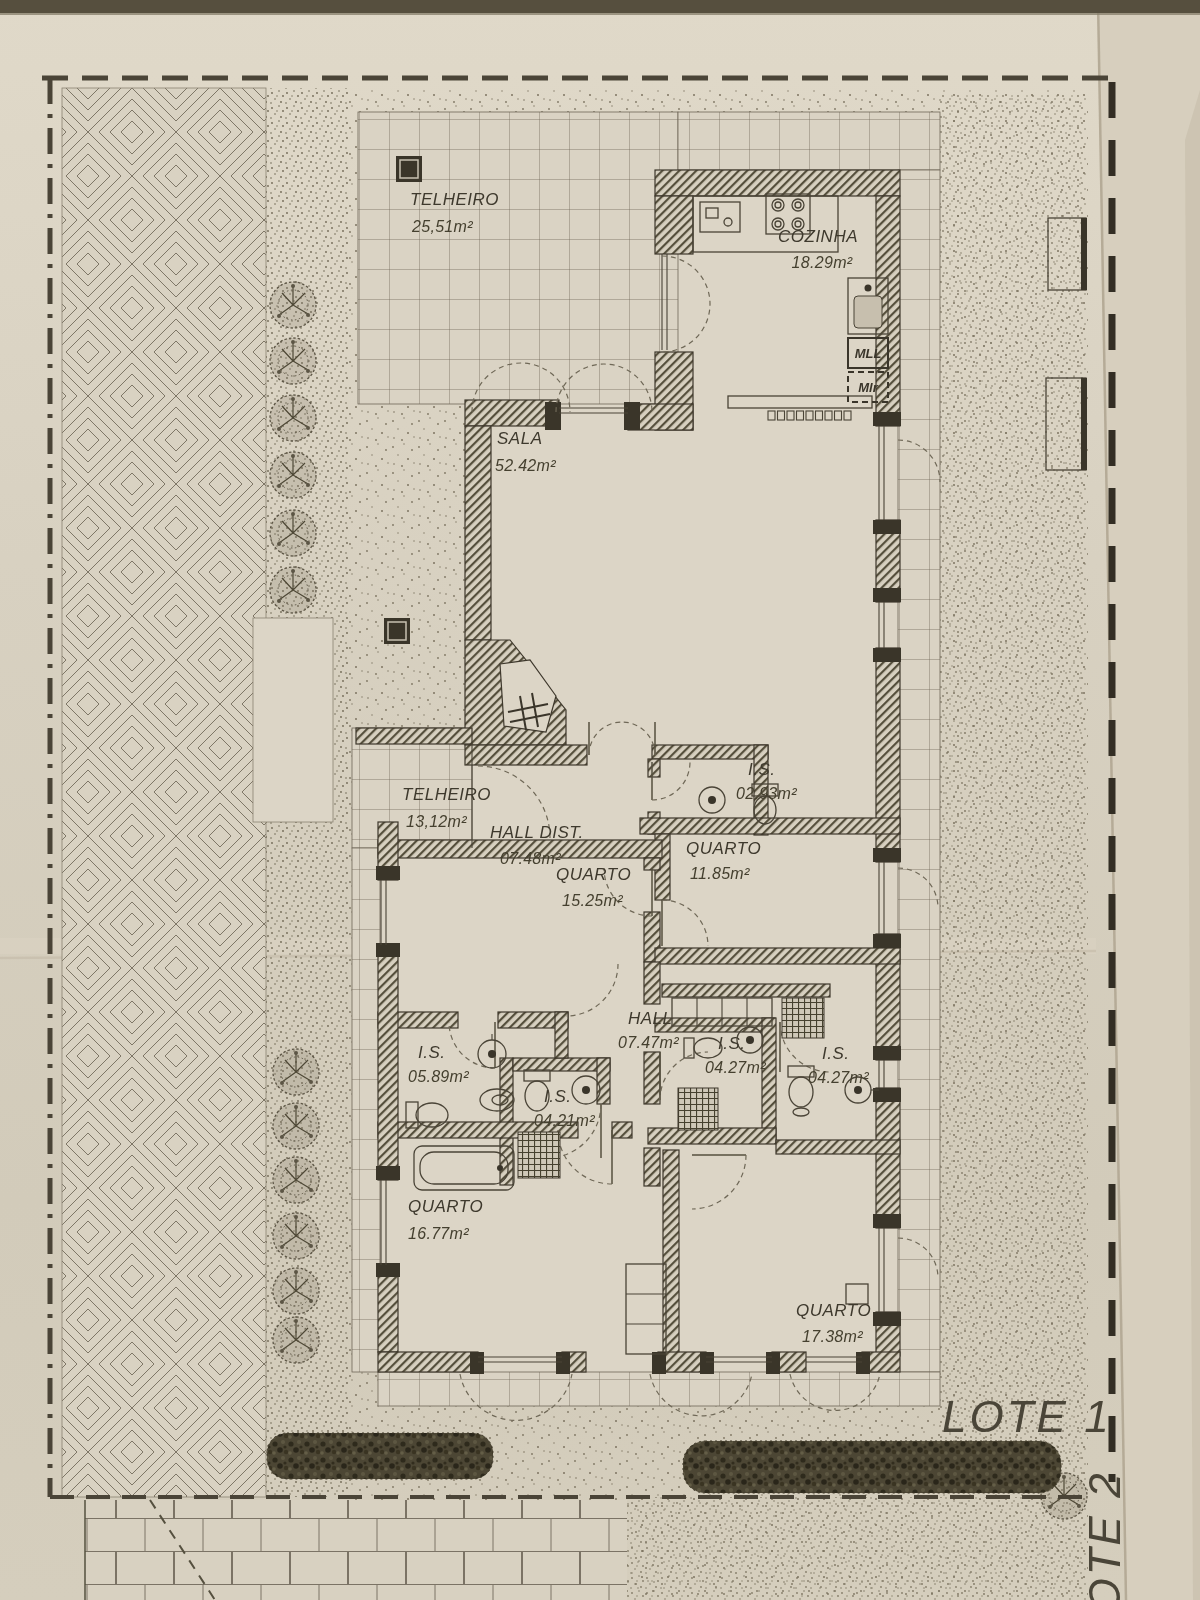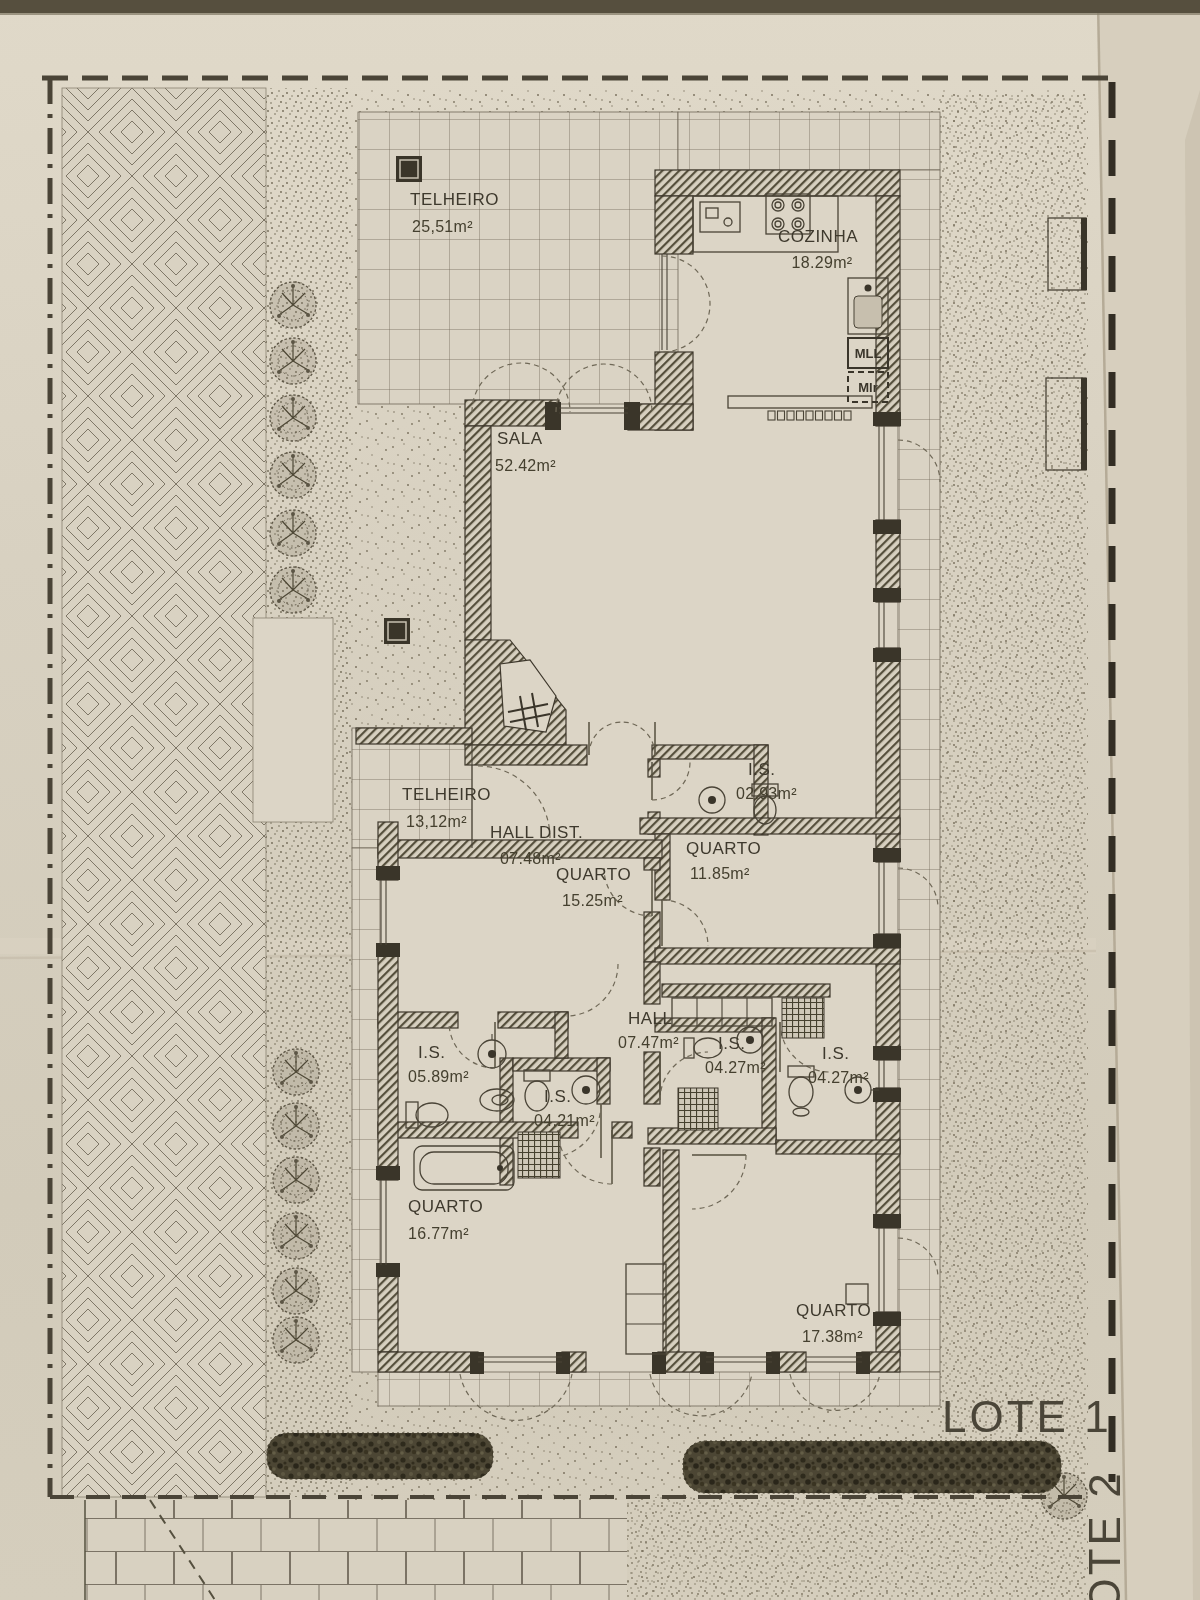--- a/index.html
+++ b/index.html
@@ -1,16 +1,16 @@
 <!DOCTYPE html>
 <html><head>
 <meta charset="utf-8">
 <style>
   html,body{margin:0;padding:0;background:#a89f8d;}
-  .page{position:relative;width:1200px;height:1600px;overflow:hidden;font-family:"Liberation Sans",sans-serif;}
+  .page{position:relative;width:1200px;height:1600px;overflow:hidden;font-family:"Liberation Sans",sans-serif;font-style:italic;}
   svg{display:block;position:absolute;inset:0;}
   .wall{fill:url(#hatch);stroke:#3e382c;stroke-width:1.2;}
   .jamb{fill:#3a3529;stroke:none;}
   .thin{stroke:#4a4437;stroke-width:1.1;fill:none;}
   .win{stroke:#4a4437;stroke-width:1.1;fill:none;}
   .arc{stroke:#6f6857;stroke-width:1.2;fill:none;stroke-dasharray:5 4;}
   .leaf{stroke:#55503f;stroke-width:1.5;fill:none;}
   .fixn{stroke:#4a4437;stroke-width:1.3;fill:none;}
   .pbase{fill:#dad3c4;stroke:#6e6757;stroke-width:.8;}
   .floor{fill:#dcd5c6;stroke:none;}

